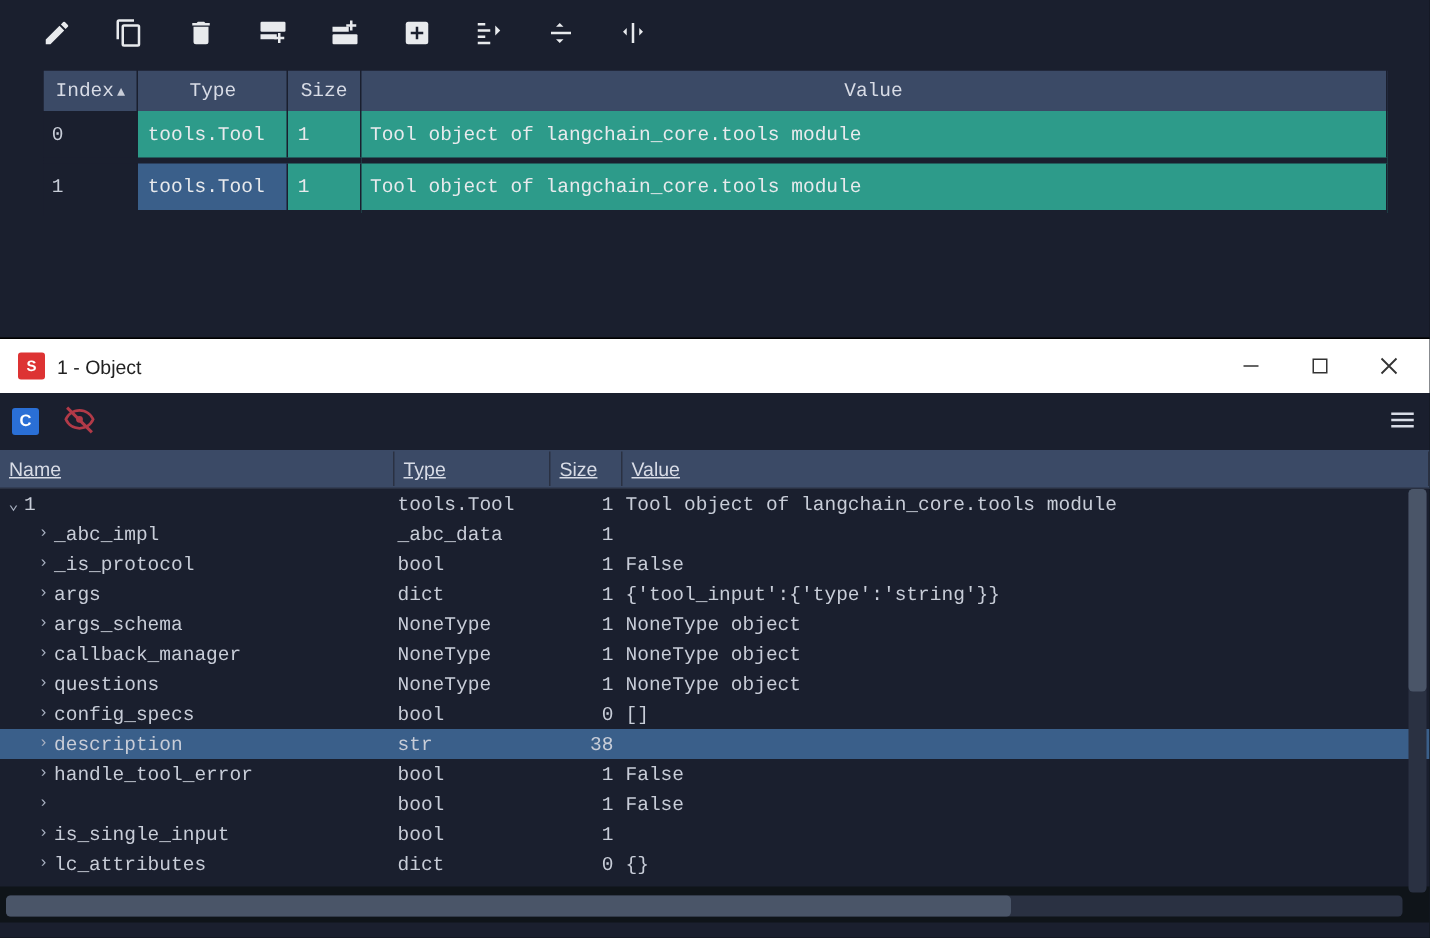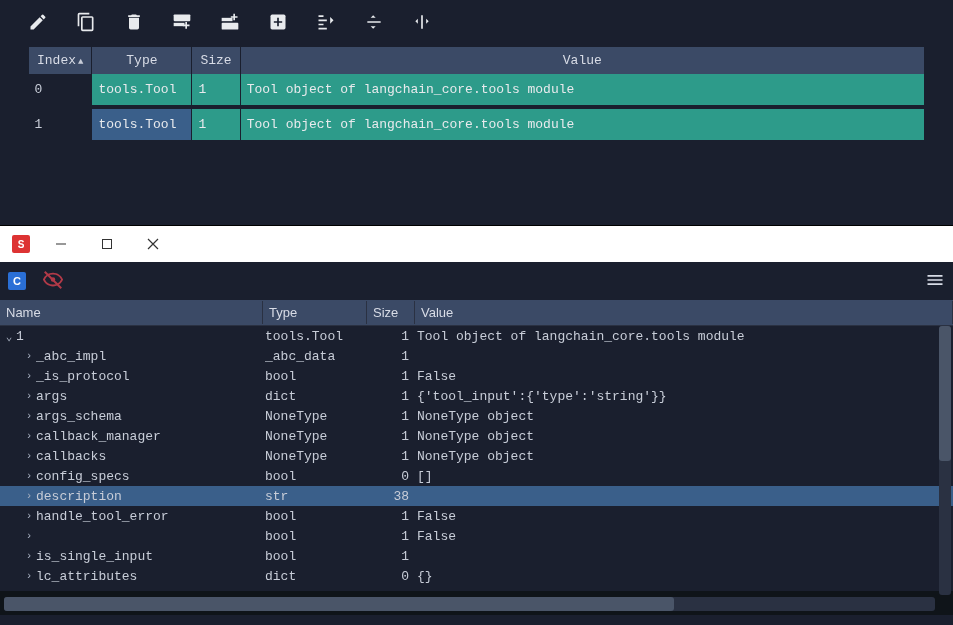--- a/index.html
+++ b/index.html
@@ -130,20 +130,21 @@
     background: #3b4a66;
     display: flex;
     align-items: center;
     border-bottom: 1px solid #2a3142;
   }
   .insp-header .col {
     padding: 4px 6px;
     border-right: 1px solid #2a3142;
     color: #d8dce6;
     font-size: 13px;
+    text-decoration: underline;
   }
   .col-name { width: 263px; }
   .col-type { width: 104px; }
   .col-size { width: 48px; text-align: left; }
   .col-value { flex: 1; }
 
   .tree-body {
     height: 265px;
     overflow: hidden;
     position: relative;
@@ -273,20 +274,21 @@
           <td class="val-cell">1</td>
           <td class="val-cell datacell">Tool object of langchain_core.tools module</td>
         </tr>
       </tbody>
   </table>
 </div>
 
 <div class="inspector">
   <div class="titlebar">
     <div class="app-icon">S</div>
+    <div class="title-text">1 - Object</div>
     <div class="win-btn">
       <svg width="12" height="12" viewBox="0 0 12 12">
           <rect x="1" y="5.5" width="10" height="1" fill="#333"></rect>
         </svg>
     </div>
     <div class="win-btn">
       <svg width="12" height="12" viewBox="0 0 12 12">
           <rect x="1.5" y="1.5" width="9" height="9" fill="none" stroke="#333" stroke-width="1"></rect>
         </svg>
     </div>
@@ -371,21 +373,21 @@
           <span class="tw">›</span>
           <span>callback_manager</span>
         </div>
         <div class="cell c-type">NoneType</div>
         <div class="cell c-size">1</div>
         <div class="cell c-value">NoneType object</div>
       </div>
       <div class="tree-row">
         <div class="cell c-name indent1">
           <span class="tw">›</span>
-          <span>callbacks</span>
+          <span>questions</span>
         </div>
         <div class="cell c-type">NoneType</div>
         <div class="cell c-size">1</div>
         <div class="cell c-value">NoneType object</div>
       </div>
       <div class="tree-row">
         <div class="cell c-name indent1">
           <span class="tw">›</span>
           <span>config_specs</span>
         </div>

